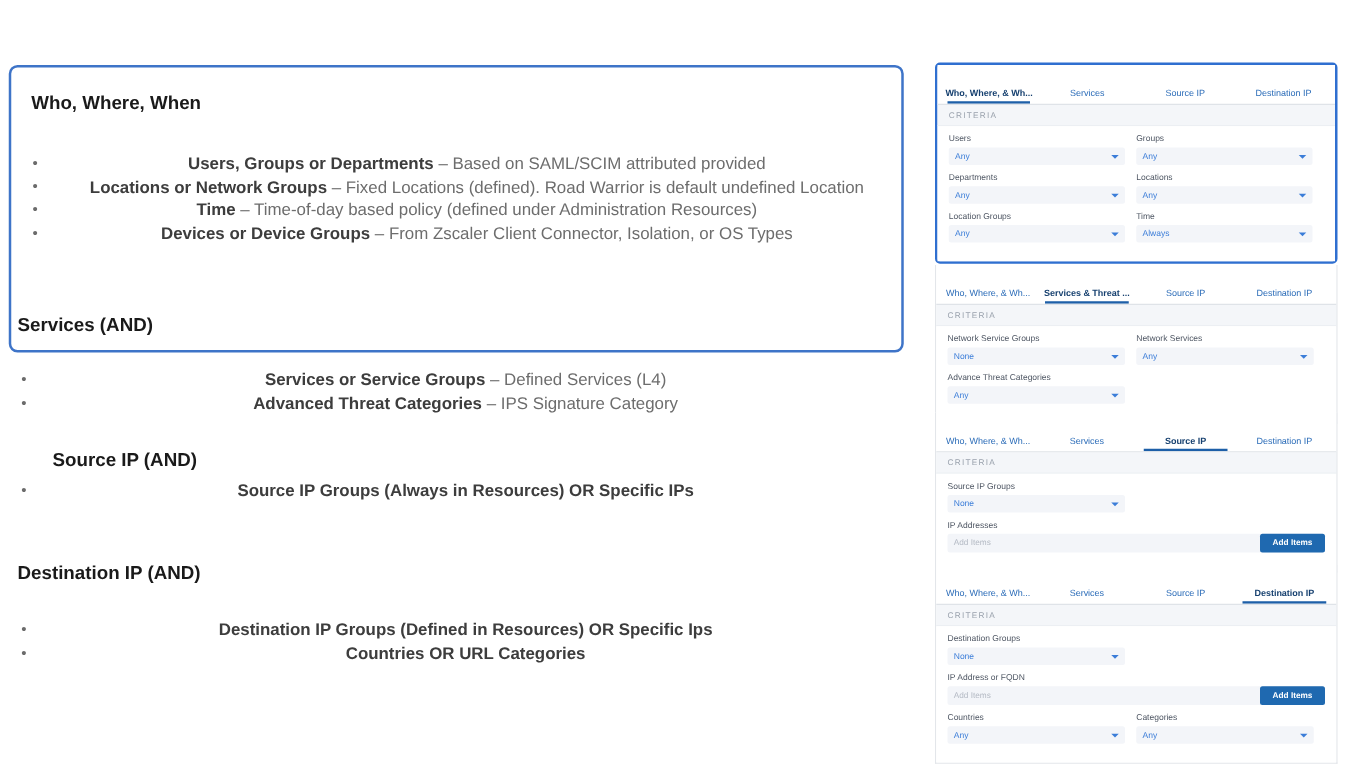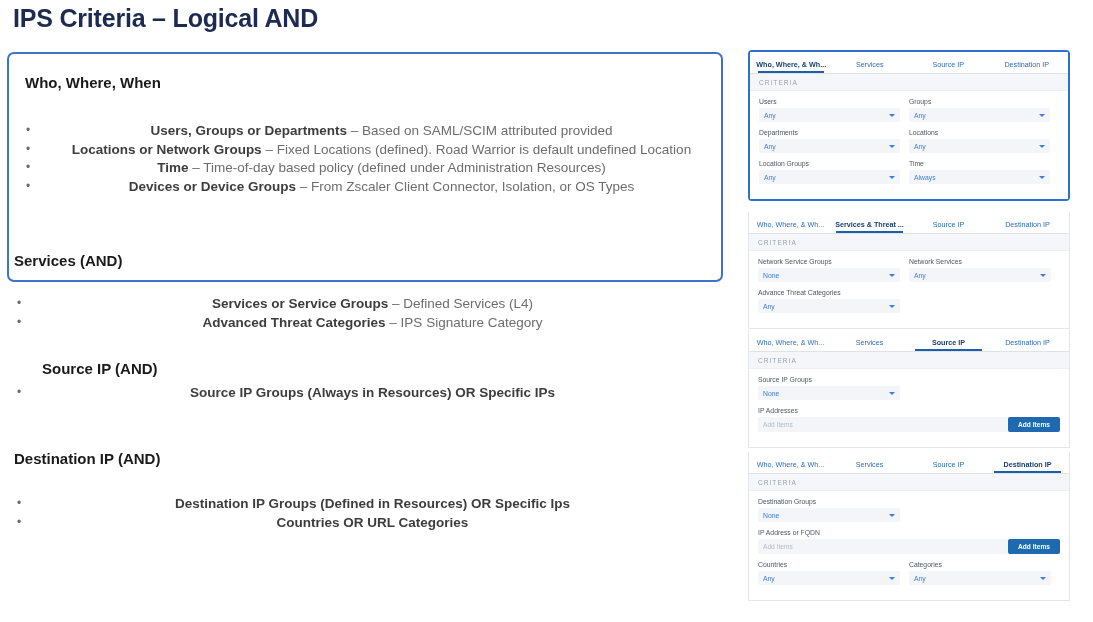--- a/index.html
+++ b/index.html
@@ -67,21 +67,21 @@
     box-sizing:border-box;
   }
   .panel.outlined{
     border:2px solid #2f6fd0;border-radius:4px;
   }
   .panel.plain{
     border:1px solid #e3e6ea;border-top:none;
   }
 
   .tabbar{
-    display:flex;height:22px;align-items:flex-end;
+    display:flex;height:32px;align-items:flex-end;
     background:#ffffff;
     border-bottom:1px solid #dfe3e8;
     padding:0 2px;box-sizing:border-box;
   }
   .tab{
     flex:1;text-align:center;
     font-size:7.2px;color:#2b6cb8;
     padding-bottom:4px;
     position:relative;white-space:nowrap;overflow:hidden;
     text-overflow:ellipsis;
@@ -140,21 +140,20 @@
   #panel-1{top:50px;}
   #panel-2{top:212px;}
   #panel-3{top:330px;}
   #panel-4{top:452px;}
 </style>
 </head>
 <body>
 
 <div id="left-column">
 
-  <div id="page-title">IPS Criteria – Logical AND</div>
 
   <div id="who-where-when-box">
     <div id="wwwn-heading" class="section-heading">Who, Where, When</div>
     <div id="wwwn-bullets" class="bullet-list">
         <div class="bullet-row">
           <span class="bullet-dot">•</span>
           <span class="bullet-text"><b>Users, Groups or Departments</b><span class="desc"> – Based on SAML/SCIM attributed provided</span></span>
         </div>
         <div class="bullet-row">
           <span class="bullet-dot">•</span>

